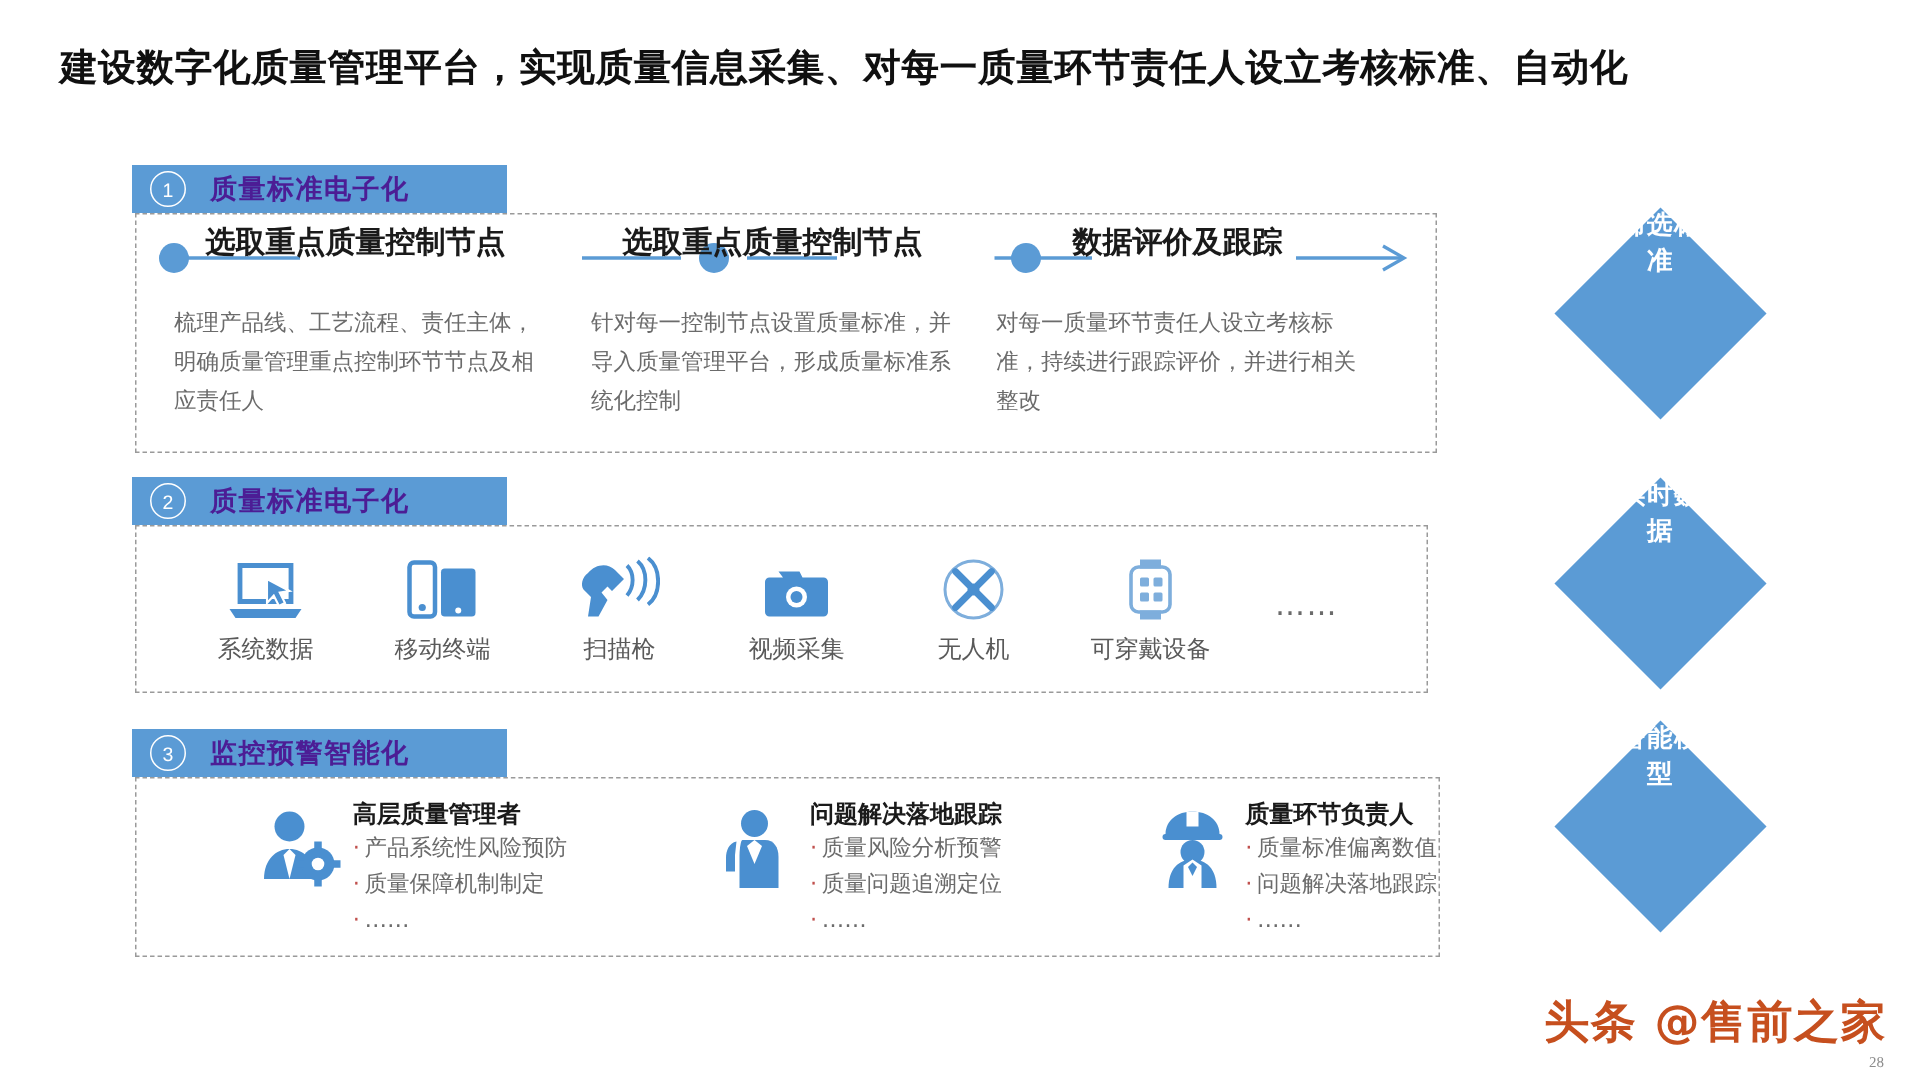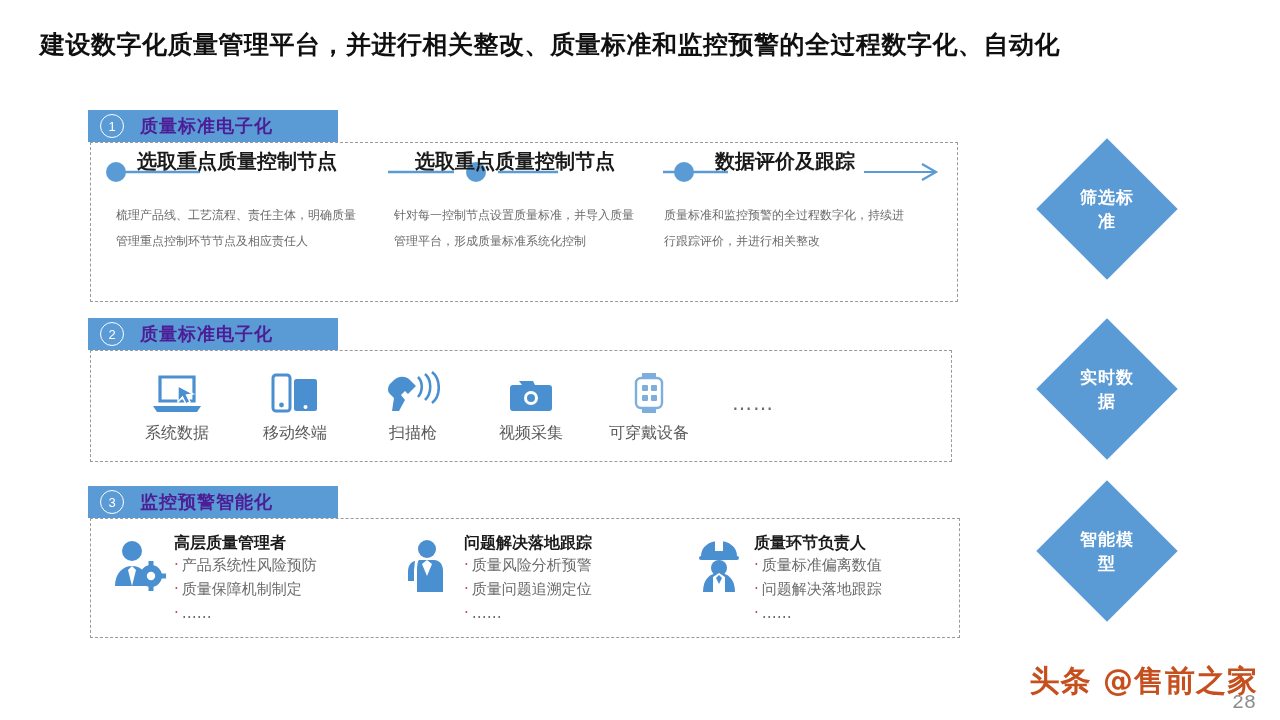--- a/index.html
+++ b/index.html
@@ -101,21 +101,21 @@
     font-size: 20px;
     font-weight: bold;
     color: #1a1a1a;
     line-height: 22px;
   }
   .tl-desc {
     position: absolute;
     top: 60px;
     left: 6px;
     width: 244px;
-    font-size: 12px;
+    font-size: 15px;
     color: #6b6b6b;
     line-height: 26px;
     text-align: left;
   }
   
   .axis {
     position: absolute;
     left: 0;
     top: 0;
     width: 868px;
@@ -172,20 +172,21 @@
     height: 120px;
     display: flex;
     align-items: center;
   }
   .role {
     display: flex;
     align-items: flex-start;
     width: 290px;
     padding-left: 22px;
     box-sizing: border-box;
+    justify-content: flex-end;
   }
   .role .ric {
     width: 58px;
     flex: 0 0 58px;
     display: flex;
     justify-content: center;
     padding-top: 6px;
   }
   .role .rtxt { padding-left: 6px; }
   .role-title {
@@ -222,59 +223,59 @@
     background: #5B9BD5;
     transform: rotate(45deg);
   }
   .diamond-label {
     position: absolute;
     left: 0;
     top: 0;
     width: 142px;
     height: 142px;
     display: flex;
-    align-items: center;
+    align-items: flex-start;
     justify-content: center;
     color: #ffffff;
     font-size: 17px;
     font-weight: bold;
     line-height: 24px;
     text-align: center;
     letter-spacing: 1px;
   }
   .diamond-label span { display: block; width: 64px; }
   #diamond-1 { left: 1036px; top: 138px; }
   #diamond-2 { left: 1036px; top: 318px; }
   #diamond-3 { left: 1036px; top: 480px; }
 
   
   .page-number {
     position: absolute;
     right: 24px;
     bottom: 6px;
-    font-size: 20px;
+    font-size: 10px;
     color: #8c8c8c;
-    font-family: Liberation Mono, monospace;
+    font-family: Liberation Serif, serif;
   }
   .watermark {
     position: absolute;
     right: 22px;
     bottom: 18px;
     font-size: 30px;
     font-weight: bold;
     color: #c2410c;
     letter-spacing: 1px;
     opacity: 0.92;
     text-shadow: 1px 1px 0 rgba(255,255,255,0.85);
   }
 </style>
 </head>
 <body>
 
-<div class="slide-title">建设数字化质量管理平台，并进行相关整改、质量标准和监控预警的全过程数字化、自动化</div>
+<div class="slide-title">建设数字化质量管理平台，实现质量信息采集、对每一质量环节责任人设立考核标准、自动化</div>
 
 <div class="section" id="section-1">
 
   <div class="dashed-box" id="box-1"></div>
 
   <div class="timeline">
     <svg class="axis" width="868" height="60" viewBox="0 0 868 60">
       <line x1="32" y1="30" x2="112" y2="30" stroke="#5B9BD5" stroke-width="2.4"></line>
       <circle cx="28" cy="30" r="10" fill="#5B9BD5"></circle>
       <line x1="300" y1="30" x2="366" y2="30" stroke="#5B9BD5" stroke-width="2.4"></line>
@@ -289,21 +290,21 @@
     <div class="tl-col c0">
       <div class="tl-head">选取重点质量控制节点</div>
       <div class="tl-desc">梳理产品线、工艺流程、责任主体，明确质量管理重点控制环节节点及相应责任人</div>
     </div>
     <div class="tl-col c1">
       <div class="tl-head">选取重点质量控制节点</div>
       <div class="tl-desc">针对每一控制节点设置质量标准，并导入质量管理平台，形成质量标准系统化控制</div>
     </div>
     <div class="tl-col c2">
       <div class="tl-head">数据评价及跟踪</div>
-      <div class="tl-desc">质量标准和监控预警的全过程数字化，持续进行跟踪评价，并进行相关整改</div>
+      <div class="tl-desc">对每一质量环节责任人设立考核标准，持续进行跟踪评价，并进行相关整改</div>
     </div>
   </div>
 
   <div class="section-header">
     <div class="badge">1</div>
     <div class="section-header-label">质量标准电子化</div>
   </div>
 </div>
 
 <div class="section" id="section-2">
@@ -351,20 +352,31 @@
       <div class="ic">
         <svg width="52" height="40" viewBox="0 0 52 40">
           <path d="M14,6 h14 l2,4 h14 a3,3 0 0 1 3,3 v20 a3,3 0 0 1 -3,3 h-36 a3,3 0 0 1 -3,-3 v-20 a3,3 0 0 1 3,-3 h9 z" fill="#4A8FD0"></path>
           <circle cx="26" cy="23" r="7" fill="#ffffff"></circle>
           <circle cx="26" cy="23" r="4" fill="#4A8FD0"></circle>
         </svg>
       </div>
       <div class="dl">视频采集</div>
     </div>
 
+    <div class="device">
+      <div class="ic">
+        <svg width="48" height="44" viewBox="0 0 48 44">
+          <circle cx="24" cy="22" r="19" fill="none" stroke="#7EAEDC" stroke-width="2"></circle>
+          <path d="M12,10 L36,34" stroke="#4A8FD0" stroke-width="4.5" stroke-linecap="round"></path>
+          <path d="M36,10 L12,34" stroke="#4A8FD0" stroke-width="4.5" stroke-linecap="round"></path>
+          <circle cx="24" cy="22" r="4" fill="#4A8FD0"></circle>
+        </svg>
+      </div>
+      <div class="dl">无人机</div>
+    </div>
 
     <div class="device">
       <div class="ic">
         <svg width="44" height="44" viewBox="0 0 44 44">
           <path d="M15,2 h14 v6 h-14 z" fill="#7EAEDC"></path>
           <path d="M15,36 h14 v6 h-14 z" fill="#7EAEDC"></path>
           <rect x="9" y="7" width="26" height="30" rx="5" fill="none" stroke="#7EAEDC" stroke-width="2.4"></rect>
           <rect x="15" y="14" width="6" height="6" rx="1" fill="#7EAEDC"></rect>
           <rect x="24" y="14" width="6" height="6" rx="1" fill="#7EAEDC"></rect>
           <rect x="15" y="24" width="6" height="6" rx="1" fill="#7EAEDC"></rect>

